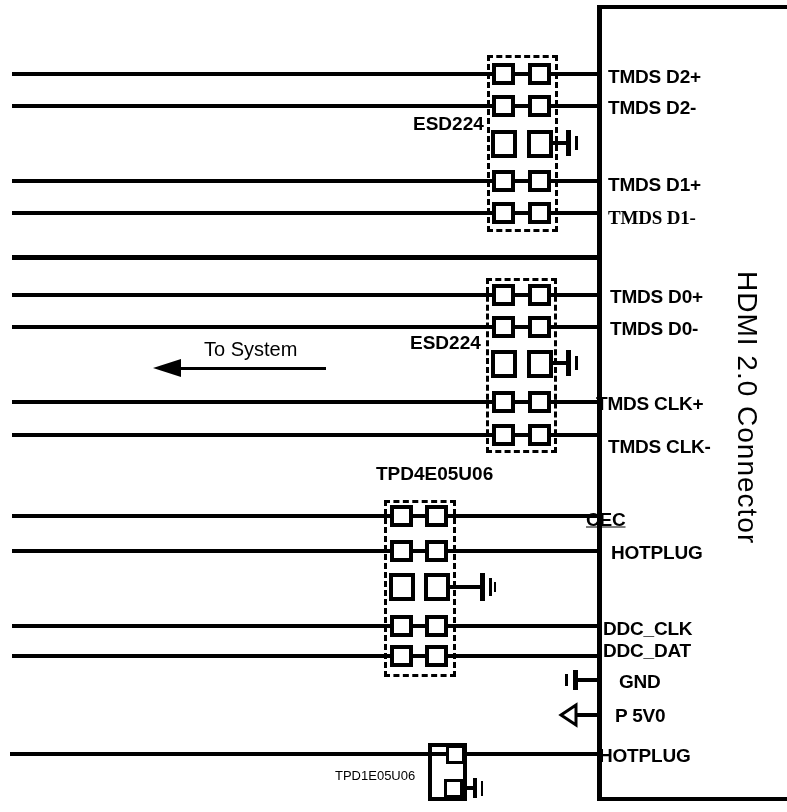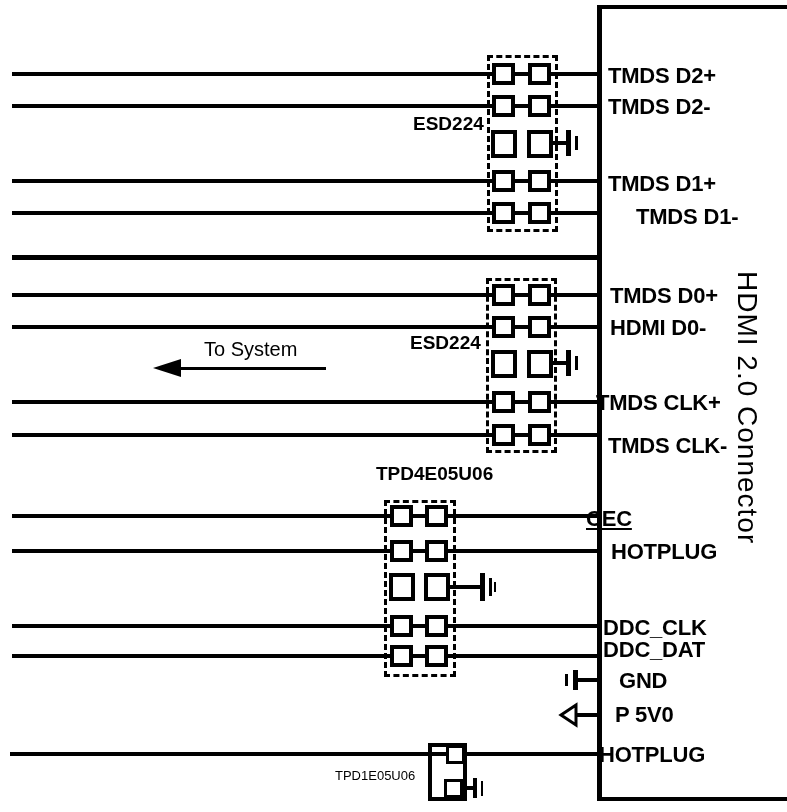--- a/index.html
+++ b/index.html
@@ -6,21 +6,21 @@
   .canvas{
     position:relative;width:787px;height:812px;background:#ffffff;
     font-family:"Liberation Sans",sans-serif;color:#000;overflow:hidden;
   }
   .hline{position:absolute;height:4px;background:#000;}
   .pin{position:absolute;box-sizing:border-box;background:#fff;border:4px solid #000;width:23px;height:22px;}
   .pin.big{width:26px;height:28px;}
   .pin.small{width:19px;height:19px;border-width:3px;}
   .dbox{position:absolute;border:3px dashed #000;box-sizing:border-box;background:transparent;}
   .sbox{position:absolute;border:4px solid #000;box-sizing:border-box;background:transparent;}
-  .sig{position:absolute;font-size:22px;font-weight:700;letter-spacing:-0.2px;
+  .sig{position:absolute;font-size:19px;font-weight:700;letter-spacing:-0.2px;
        transform:translateY(-50%);white-space:nowrap;line-height:1;text-align:center;}
   .dev{position:absolute;font-size:19px;font-weight:700;white-space:nowrap;line-height:1.15;}
   .dev.small{font-size:13px;font-weight:400;}
   .note{position:absolute;font-size:20px;font-weight:400;white-space:nowrap;line-height:1.15;}
   .gnd{position:absolute;}
   .gnd div{position:absolute;background:#000;}
   .arrowhead{position:absolute;width:0;height:0;border-top:9px solid transparent;
              border-bottom:9px solid transparent;border-right:28px solid #000;}
   .connector{position:absolute;left:597px;top:5px;width:195px;height:796px;box-sizing:border-box;
              border-left:5px solid #000;border-top:4px solid #000;border-bottom:4px solid #000;}
@@ -129,23 +129,23 @@
   <div class="dev" style="left:410px;top:332px;">ESD224</div>
   <div class="dev" style="left:376px;top:463px;">TPD4E05U06</div>
   <div class="dev small" style="left:335px;top:769px;">TPD1E05U06</div>
 
   <div class="connector"></div>
   <div class="vtitle">HDMI 2.0 Connector</div>
 
   <div class="sig" style="left:608px;top:76px;">TMDS D2+</div>
   <div class="sig" style="left:608px;top:107px;">TMDS D2-</div>
   <div class="sig" style="left:608px;top:184px;">TMDS D1+</div>
-  <div class="sig" style="left:636px;top:217px;">TMDS D1-</div>
+  <div class="sig" style="left:608px;top:217px;font-family:Liberation Serif, serif;">TMDS D1-</div>
   <div class="sig" style="left:610px;top:296px;">TMDS D0+</div>
-  <div class="sig" style="left:610px;top:328px;">HDMI D0-</div>
+  <div class="sig" style="left:610px;top:328px;">TMDS D0-</div>
   <div class="sig" style="left:596px;top:403px;">TMDS CLK+</div>
   <div class="sig" style="left:608px;top:446px;">TMDS CLK-</div>
   <div class="sig" style="left:586px;top:519px;text-decoration:underline;">CEC</div>
   <div class="sig" style="left:611px;top:552px;">HOTPLUG</div>
   <div class="sig" style="left:603px;top:628px;">DDC_CLK</div>
   <div class="sig" style="left:603px;top:650px;">DDC_DAT</div>
   <div class="sig" style="left:619px;top:681px;">GND</div>
   <div class="sig" style="left:615px;top:715px;">P 5V0</div>
   <div class="sig" style="left:599px;top:755px;">HOTPLUG</div>
 

